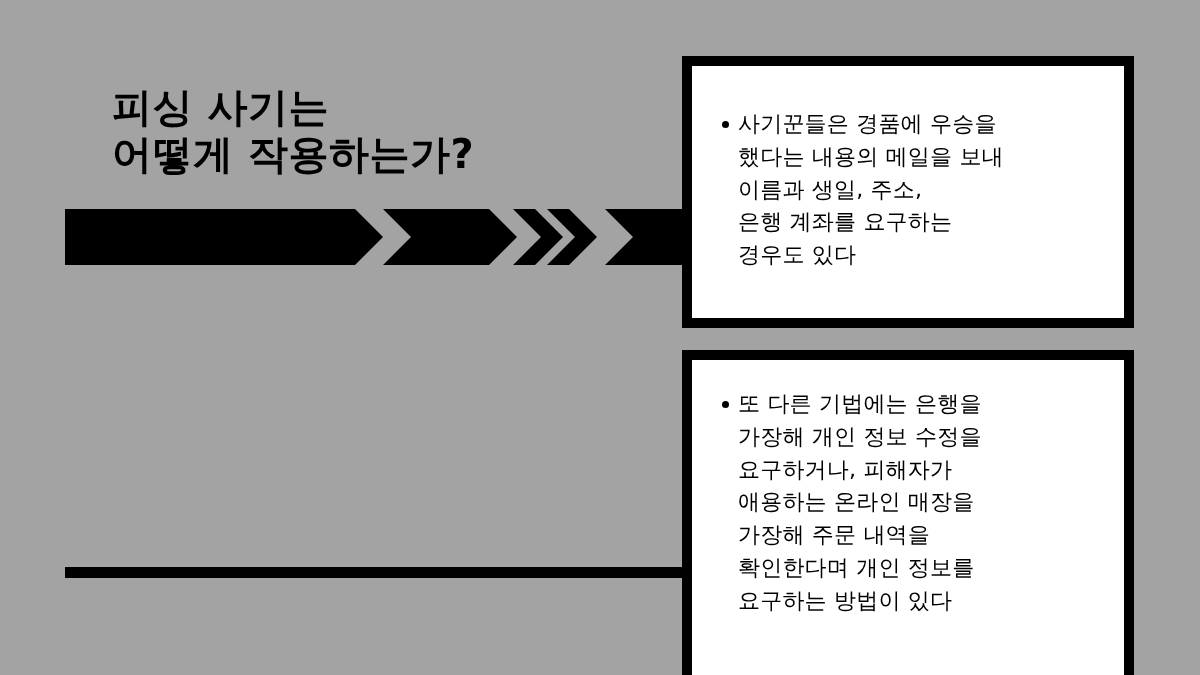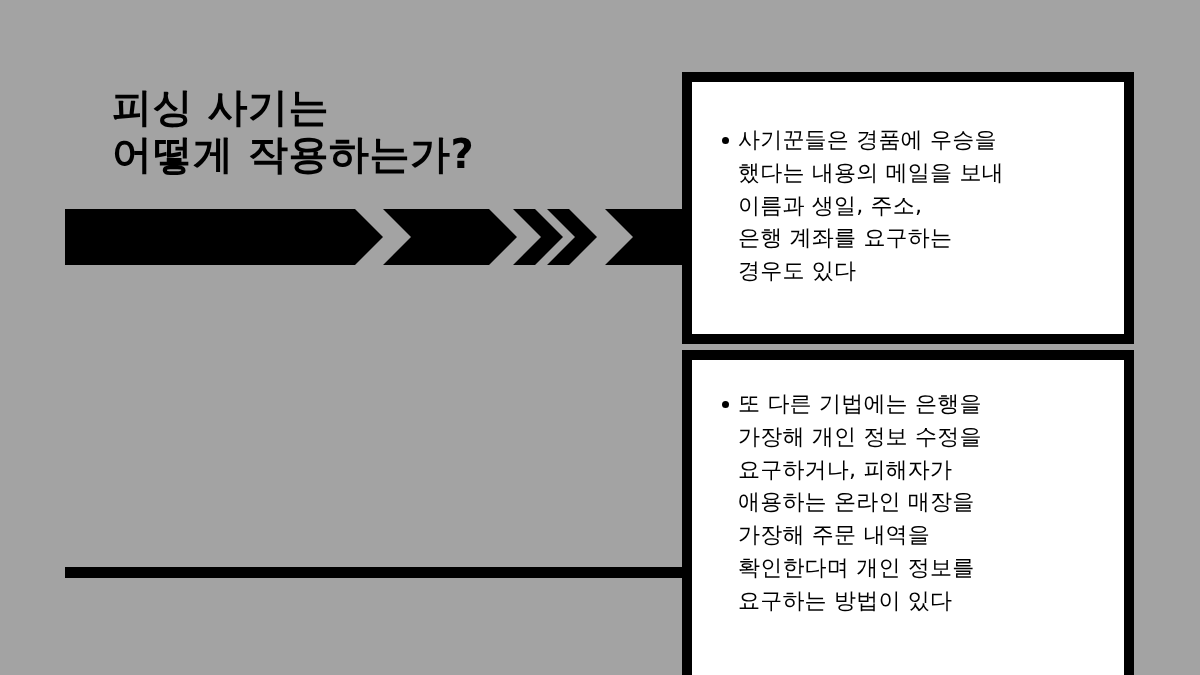--- a/index.html
+++ b/index.html
@@ -73,21 +73,21 @@
 
   
   .info-box {
     position: absolute;
     left: 682px;
     box-sizing: border-box;
     border: 10px solid #000000;
     background: #ffffff;
   }
   .info-box.box-1 {
-    top: 72px;
+    top: 56px;
     width: 452px;
     height: 272px;
   }
   .info-box.box-2 {
     top: 350px;
     width: 452px;
     height: 344px;
   }
 
   .bullet-row {

